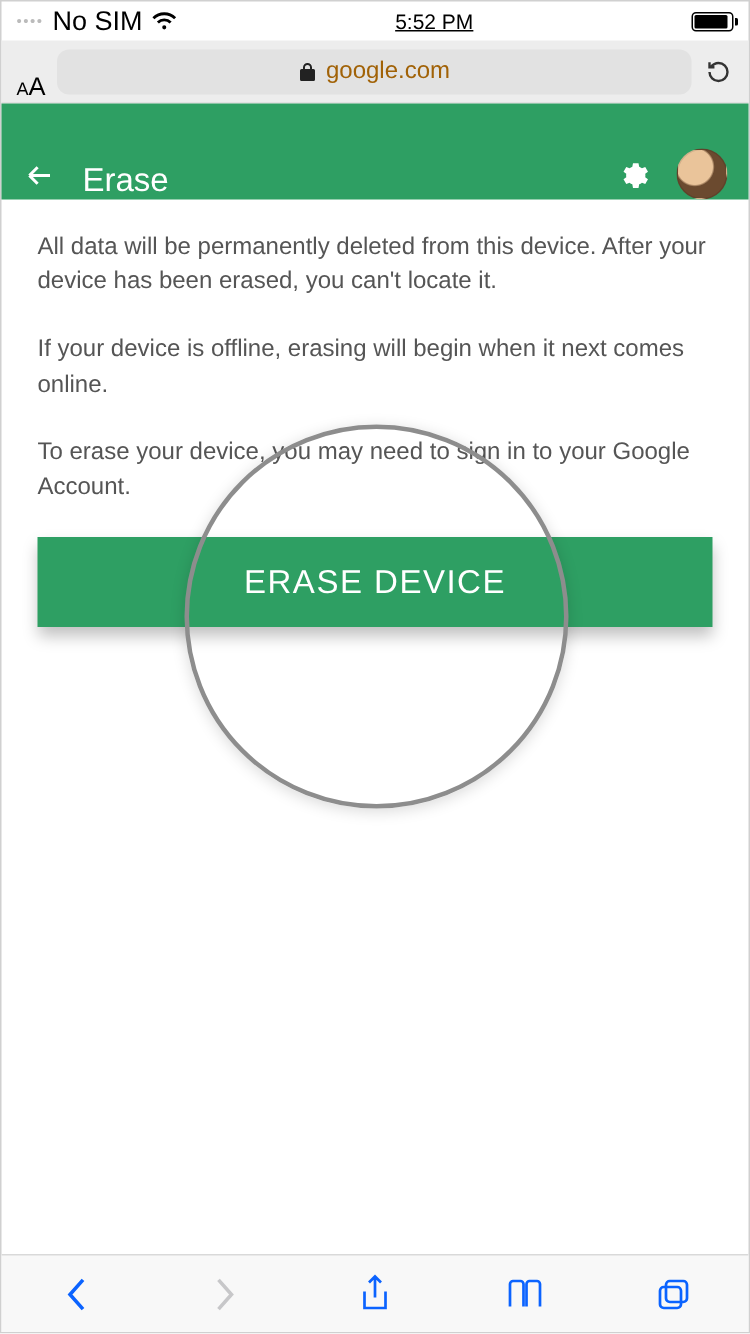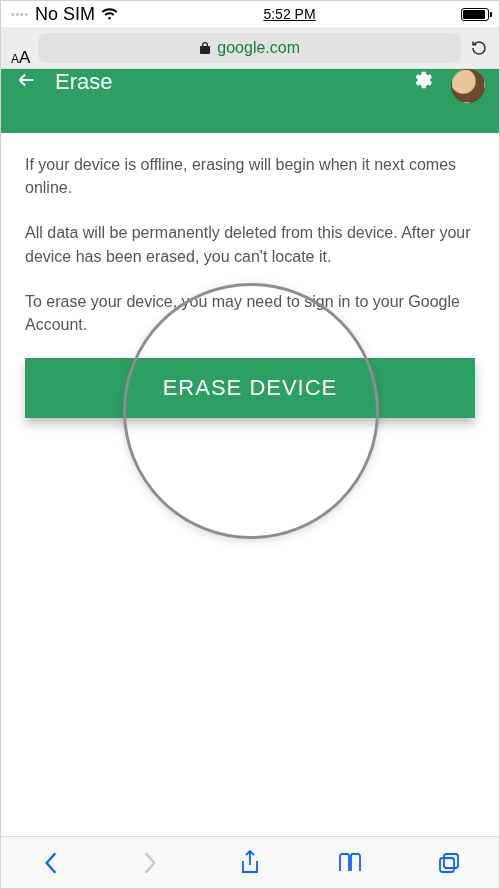--- a/index.html
+++ b/index.html
@@ -15,26 +15,26 @@
     .time { font-weight: 500; text-decoration: underline; }
     .battery { width: 28px; height: 13px; border: 1.5px solid #000; border-radius: 3px; position: relative; }
     .battery:after { content:""; position: absolute; right: -4px; top: 3px; width: 2px; height: 5px; background:#000; border-radius: 0 1px 1px 0; }
     .battery-fill { background:#000; margin:1px; height: calc(100% - 2px); width: 85%; border-radius:1px; }
 
     
     .urlbar { height: 42px; background: #ededed; display:flex; align-items:center; padding: 0 10px; gap: 8px; border-bottom: 1px solid #e0e0e0; }
     .aa { font-weight: 400; margin-top: 20px; }
     .aa .small { font-size: 12px; }
     .aa .big { font-size: 17px; }
-    .addr { flex: 1; height: 30px; background: #e2e2e2; border-radius: 8px; display:flex; align-items:center; justify-content:center; gap:6px; color:#15803d; font-size:16px; }
+    .addr { flex: 1; height: 30px; background: #e2e2e2; border-radius: 8px; display:flex; align-items:center; justify-content:center; gap:6px; color:#a16207; font-size:16px; }
     .addr .lock svg { display:block; }
     .reload svg { display:block; }
 
     
-    .ghead { height: 64px; background: #2e9f63; color: #fff; display:flex; align-items:flex-start; padding: 0 14px; gap: 18px; }
+    .ghead { height: 64px; background: #2e9f63; color: #fff; display:flex; align-items:flex-end; padding: 0 14px; gap: 18px; }
     .ghead .title { font-size: 22px; font-weight: 400; flex: 1; }
     .avatar { width: 34px; height: 34px; border-radius: 50%; background: radial-gradient(circle at 35% 35%, #eac49a 0 40%, #6b4a2f 45% 100%); border: 1px solid rgba(0,0,0,.1); }
 
     
     .content { flex: 1; padding: 20px 24px; position: relative; color: #555; font-size: 16px; line-height: 1.45; }
     .content p { margin-bottom: 22px; }
 
     .erase-btn { display: block; width: 100%; background: #2e9f63; color: #fff; text-align: center; font-size: 22px; letter-spacing: 1px; padding: 17px 0; border: none; margin-top: 2px; box-shadow: 0 6px 10px rgba(0,0,0,0.25); cursor: pointer; }
 
     
@@ -93,22 +93,22 @@
     <span class="title">Erase</span>
     <span>
       <svg width="22" height="22" viewBox="0 0 24 24">
           <path fill="#fff" d="M12 8.5A3.5 3.5 0 1012 15.5 3.5 3.5 0 0012 8.5zm9 3.5a7 7 0 00-.1-1.2l2-1.6-2-3.4-2.4 1a7.3 7.3 0 00-2-1.2L16 3h-4l-.5 2.6a7.3 7.3 0 00-2 1.2l-2.4-1-2 3.4 2 1.6A7 7 0 007 12a7 7 0 00.1 1.2l-2 1.6 2 3.4 2.4-1a7.3 7.3 0 002 1.2L12 21h4l.5-2.6a7.3 7.3 0 002-1.2l2.4 1 2-3.4-2-1.6A7 7 0 0021 12z"></path>
         </svg>
     </span>
     <div class="avatar"></div>
   </div>
 
   <div class="content">
+    <p>All data will be permanently deleted from this device. After your device has been erased, you can't locate it.</p>
     <p>If your device is offline, erasing will begin when it next comes online.</p>
-    <p>All data will be permanently deleted from this device. After your device has been erased, you can't locate it.</p>
     <p>To erase your device, you may need to sign in to your Google Account.</p>
     <button class="erase-btn">ERASE DEVICE</button>
 
     <div class="magnifier"></div>
   </div>
 
   <div class="toolbar">
     <span class="tbtn">
       <svg width="18" height="26" viewBox="0 0 14 24">
           <path fill="none" stroke="currentColor" stroke-width="2.2" d="M11 3l-8 9 8 9"></path>

